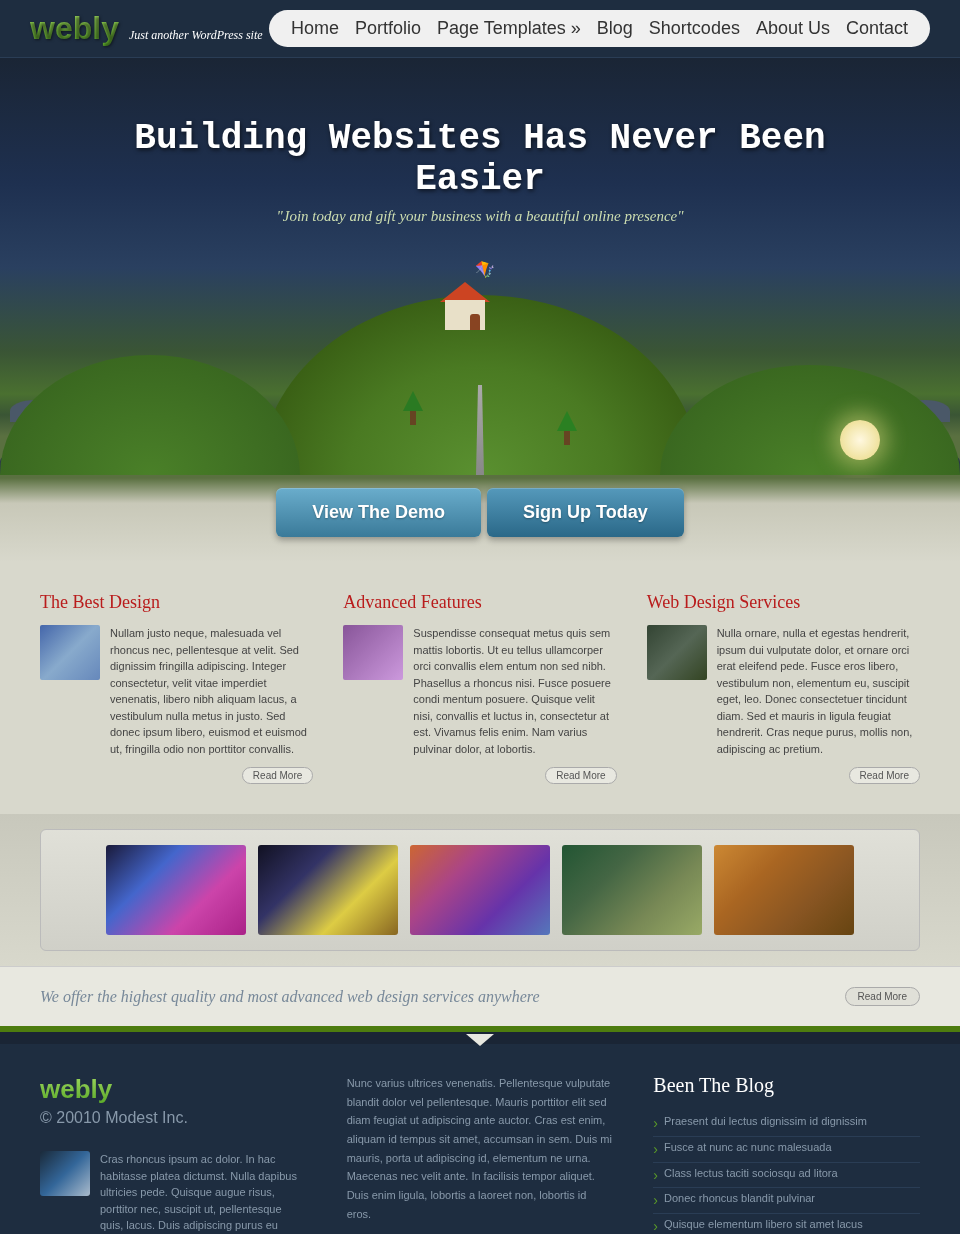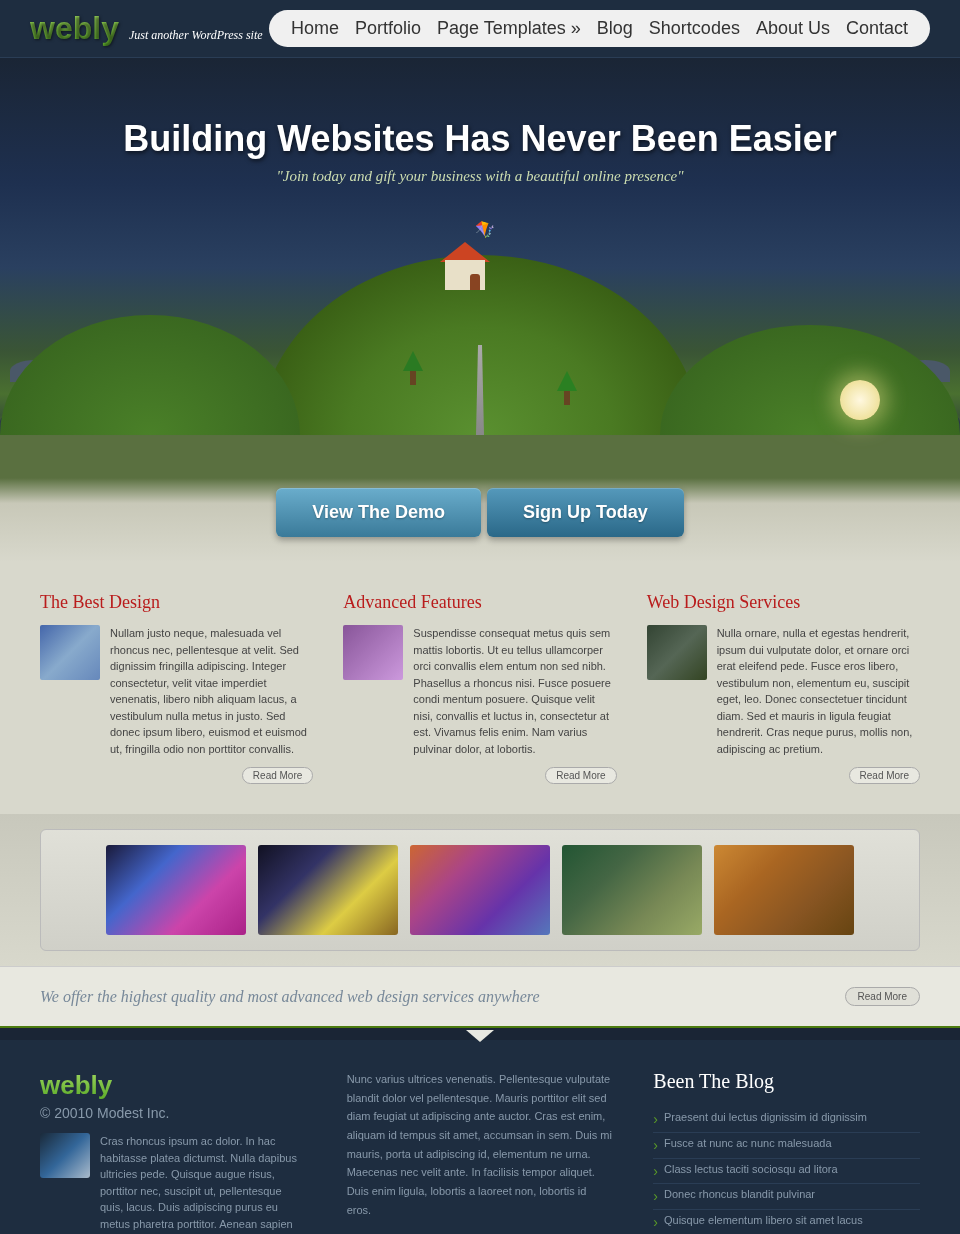--- a/index.html
+++ b/index.html
@@ -45,21 +45,21 @@
 
     
     #hero {
       background: linear-gradient(to bottom, #1a2535 0%, #1e3050 30%, #2a4060 50%, #3a5535 70%, #4a7030 80%, #3a5535 85%, #5a7040 90%);
       position: relative;
       padding: 40px 0 0 0;
       overflow: hidden;
       min-height: 420px;
     }
     .hero-text { text-align: center; padding: 20px 60px; position: relative; z-index: 5; }
-    .hero-title { font-size: 36px; color: #fff; font-weight: bold; font-family: Liberation Sans, sans-serif; text-shadow: 1px 2px 4px rgba(0,0,0,0.6); margin-bottom: 8px; }
+    .hero-title { font-size: 36px; color: #fff; font-weight: bold; font-family: Liberation Mono, monospace; text-shadow: 1px 2px 4px rgba(0,0,0,0.6); margin-bottom: 8px; }
     .hero-subtitle { font-size: 15px; color: #ccddb0; font-style: italic; }
 
     .landscape {
       position: relative;
       height: 220px;
       margin-top: 10px;
     }
     
     .hill-main {
       position: absolute;
@@ -281,21 +281,21 @@
     .thumb-harvest { background: linear-gradient(135deg, #cc8833, #aa6622, #885522, #664411); }
 
     
     #banner {
       background: #e8e8e0;
       padding: 20px 40px;
       display: flex;
       align-items: center;
       justify-content: space-between;
       border-top: 1px solid #ccc;
-      border-bottom: 2px solid #4d7c0f;
+      border-bottom: 6px solid #4d7c0f;
     }
     .banner-text { font-size: 16px; color: #778899; font-family: Georgia, serif; font-style: italic; flex: 1; }
     .banner-read-more {
       font-size: 10px;
       color: #555;
       border: 1px solid #aaa;
       border-radius: 10px;
       padding: 3px 12px;
       background: #e0e0d8;
       cursor: pointer;
@@ -316,21 +316,21 @@
     .footer-logo-text {
       font-size: 26px;
       font-weight: bold;
       color: #7dc44e;
       font-family: Arial, sans-serif;
       background: linear-gradient(to bottom, #a0d860, #5aaa28);
       -webkit-background-clip: text;
       -webkit-text-fill-color: transparent;
       background-clip: text;
     }
-    .footer-copyright { font-size: 14px; color: #8899aa; margin: 4px 0 12px; font-family: Arial, sans-serif; }
+    .footer-copyright { font-size: 16px; color: #8899aa; margin: 4px 0 24px; font-family: Arial, sans-serif; }
     .footer-content-row { display: flex; gap: 10px; align-items: flex-start; }
     .footer-thumb {
       width: 50px;
       height: 45px;
       border-radius: 3px;
       background: linear-gradient(135deg, #1a2a3a, #336699, #aabbcc);
       flex-shrink: 0;
     }
     .footer-body-text { font-size: 11px; color: #8899aa; line-height: 1.5; font-family: Arial, sans-serif; flex: 1; }
     .footer-col-title { font-size: 20px; color: #fff; font-family: Georgia, serif; margin-bottom: 14px; font-weight: normal; }

